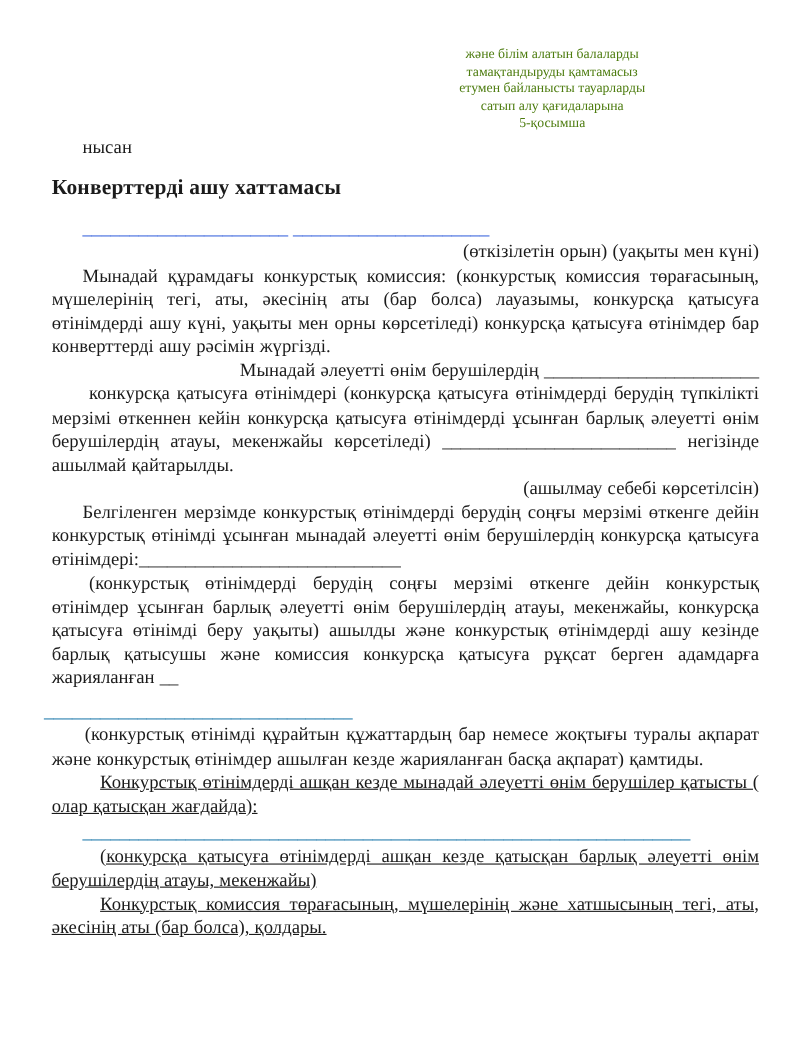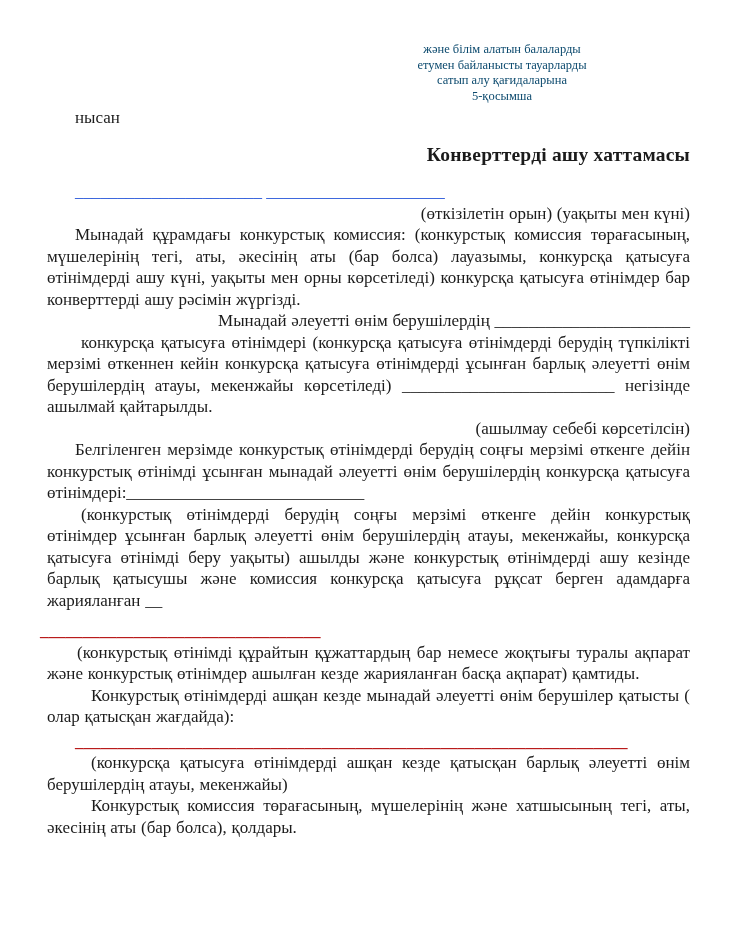--- a/index.html
+++ b/index.html
@@ -21,81 +21,80 @@
     width: 643px;
     box-sizing: content-box;
   }
   
   .annex {
     width: 280px;
     margin-left: 315px;
     text-align: center;
     font-size: 12.5px;
     line-height: 15.5px;
-    color: #0c4a6e;
+    color: #4d7c0f;
   }
   .form-label {
     margin-top: 3px;
     font-size: 17px;
     line-height: 21px;
     text-indent: 28px;
   }
   .doc-title {
     margin-top: 15px;
     font-size: 19.5px;
     line-height: 24px;
     font-weight: bold;
     letter-spacing: 0.2px;
-    text-align: right;
   }
   p.body {
     margin: 0;
     font-size: 17px;
     line-height: 21.5px;
     text-align: justify;
     text-indent: 28px;
     word-spacing: 0.5px;
   }
   p.left { text-align: right; }
-  p.indent-lg { text-indent: 44px; }
+  p.indent-lg { text-indent: 44px; text-decoration: underline; }
   p.indent-md { text-indent: 34px; }
   p.indent-sm { text-indent: 30px; font-family: Liberation Serif, serif; }
   .blank-top {
     margin-top: 14px;
     font-size: 17px;
     line-height: 21.5px;
     text-indent: 28px;
     color: #1d4ed8;
     white-space: nowrap;
   }
   .rule-line {
     margin: 0;
     font-size: 17px;
     line-height: 21.5px;
-    color: #b91c1c;
+    color: #0369a1;
     white-space: nowrap;
-    font-weight: bold;
   }
   .rule-short {
     margin-top: 9px;
     margin-left: -7px;
   }
   .rule-long {
     margin-top: 3px;
     text-indent: 28px;
   }
 </style>
 </head>
 <body>
 
 <div class="page">
   <div class="content">
 
     <div class="annex">
       <div>және білім алатын балаларды</div>
+      <div>тамақтандыруды қамтамасыз</div>
       <div>етумен байланысты тауарларды</div>
       <div>сатып алу қағидаларына</div>
       <div>5-қосымша</div>
     </div>
 
     <div class="form-label">нысан</div>
 
     <h1 class="doc-title">Конверттерді ашу хаттамасы</h1>
 
     <div class="blank-top">______________________ _____________________</div>

